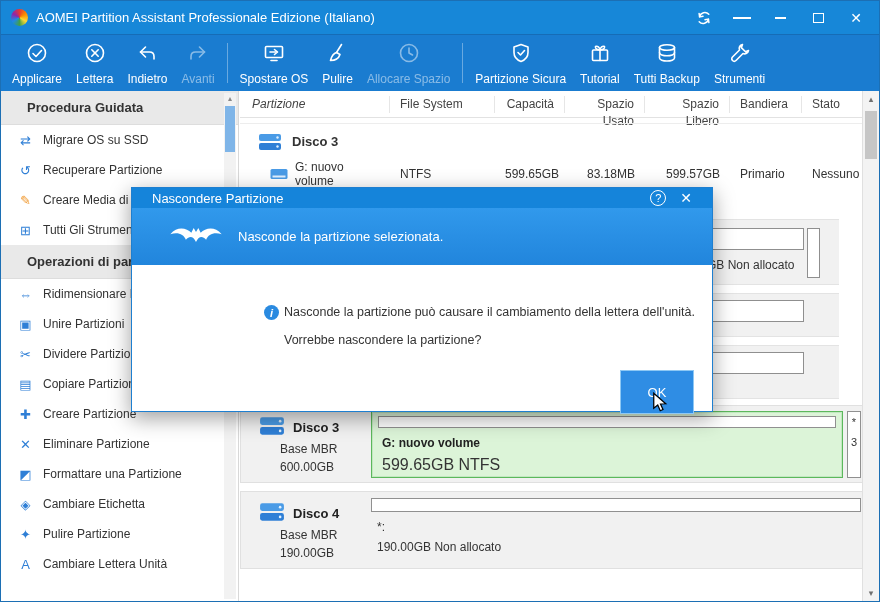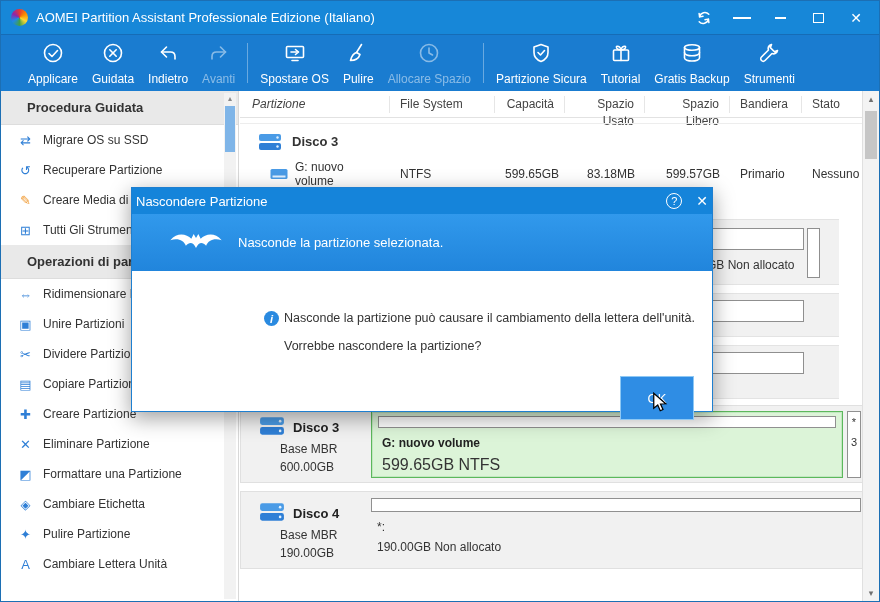--- a/index.html
+++ b/index.html
@@ -11,21 +11,21 @@
   .logo { width:17px; height:17px; border-radius:50%; margin:0 8px 0 10px; background:conic-gradient(#e53935,#fb8c00,#fdd835,#43a047,#1e88e5,#8e24aa,#e53935); }
   .win-title { font-size:13px; }
   .tb-right { margin-left:auto; display:flex; align-items:center; gap:20px; padding-right:14px; }
   .tb-ctl { width:18px; height:18px; display:flex; align-items:center; justify-content:center; cursor:default; }
   .burger div { width:14px; height:2px; background:#fff; margin:2px 0; }
   .min-glyph { width:11px; height:2px; background:#fff; }
   .max-glyph { width:11px; height:10px; border:1.5px solid #fff; }
   .close-glyph { font-size:14px; color:#fff; line-height:1; }
 
   
-  .toolbar { position:absolute; top:33px; left:0; right:0; height:57px; background:#1a7cd0; border-top:1px solid rgba(0,0,0,.12); display:flex; align-items:center; padding-left:20px; }
+  .toolbar { position:absolute; top:33px; left:0; right:0; height:57px; background:#1a7cd0; border-top:1px solid rgba(0,0,0,.12); display:flex; align-items:center; padding-left:4px; }
   .tb-btn { flex:0 0 auto; padding:0 7px; height:52px; display:flex; flex-direction:column; align-items:center; justify-content:center; color:#fff; cursor:default; }
   .tb-btn svg { width:24px; height:24px; stroke:#fff; fill:none; stroke-width:1.6; stroke-linecap:round; stroke-linejoin:round; }
   .tb-btn .lbl { font-size:12px; margin-top:3px; white-space:nowrap; }
   .tb-btn.disabled { opacity:.48; }
   .tb-sep { width:1px; height:40px; background:rgba(255,255,255,.35); margin:0 5px; }
 
   
   .sidebar { position:absolute; top:90px; left:0; width:238px; bottom:0; background:#fff; border-right:1px solid #d8d8d8; }
   .side-head { height:34px; background:#e9e9e9; display:flex; align-items:center; padding-left:26px; font-size:13px; font-weight:bold; color:#333; border-bottom:1px solid #ddd; }
   .side-item { height:30px; display:flex; align-items:center; padding-left:17px; gap:10px; font-size:12px; color:#333; cursor:default; }
@@ -70,21 +70,21 @@
   .ua-detail { position:absolute; left:136px; top:48px; font-size:12px; color:#333; }
 
   
   .vscroll { position:absolute; top:90px; right:0; width:17px; bottom:0; background:#f3f3f3; border-left:1px solid #e0e0e0; z-index:2; }
   .vscroll .arr { height:16px; text-align:center; font-size:9px; color:#707070; line-height:16px; }
   .vscroll .arr.down { position:absolute; bottom:0; left:0; right:0; }
   .v-thumb { position:absolute; top:20px; left:2px; width:12px; height:48px; background:#c6c6c6; }
 
   
   .dialog { position:absolute; left:130px; top:186px; width:582px; height:225px; background:#fff; border:1px solid #1e7fd0; box-shadow:0 6px 20px rgba(0,0,0,.38); z-index:10; }
-  .dlg-title { height:26px; background:#1584da; display:flex; align-items:center; color:#fff; font-size:13px; padding:0 4px; }
+  .dlg-title { height:20px; background:#1584da; display:flex; align-items:center; color:#fff; font-size:13px; padding:0 20px; }
   .dlg-title .t { flex:1; }
   .dlg-help { width:16px; height:16px; border:1px solid #fff; border-radius:50%; font-size:11px; display:flex; align-items:center; justify-content:center; margin-right:14px; }
   .dlg-close { font-size:14px; line-height:1; }
   .dlg-banner { height:57px; background:linear-gradient(180deg,#3199ec,#2185dc); display:flex; align-items:center; color:#fff; font-size:13px; }
   .bat { margin:0 14px 0 36px; }
   .dlg-body { position:relative; height:140px; }
   .info-ic { position:absolute; left:132px; top:40px; width:15px; height:15px; border-radius:50%; background:#2a8ae0; color:#fff; font-size:11px; font-style:italic; font-weight:bold; display:flex; align-items:center; justify-content:center; }
   .info-text { position:absolute; left:152px; top:40px; font-size:12.5px; color:#333; }
   .question-text { position:absolute; left:152px; top:68px; font-size:12.5px; color:#333; }
   .ok-btn { position:absolute; left:488px; top:105px; width:74px; height:44px; background:#2f8de4; border:1px solid #8ec8f4; color:#fff; font-size:13px; display:flex; align-items:center; justify-content:center; cursor:default; }
@@ -134,21 +134,21 @@
             <polyline points="8,12.5 11,15.5 16.5,9.5"></polyline>
           </svg></span>
       <span class="lbl">Applicare</span>
     </div>
     <div class="tb-btn">
       <span><svg viewBox="0 0 24 24" width="24" height="24" stroke="#fff" fill="none" stroke-width="1.6" stroke-linecap="round">
             <circle cx="12" cy="12" r="8.5"></circle>
             <line x1="8.8" y1="8.8" x2="15.2" y2="15.2"></line>
             <line x1="15.2" y1="8.8" x2="8.8" y2="15.2"></line>
           </svg></span>
-      <span class="lbl">Guidata</span>
+      <span class="lbl">Lettera</span>
     </div>
     <div class="tb-btn">
       <span><svg viewBox="0 0 24 24" width="24" height="24" stroke="#fff" fill="none" stroke-width="1.8" stroke-linecap="round" stroke-linejoin="round">
             <polyline points="10.5,6 5.5,11 10.5,16"></polyline>
             <path d="M5.5,11 H14.5 C17.5,11 19,13 19,15.5 V18"></path>
           </svg></span>
       <span class="lbl">Indietro</span>
     </div>
     <div class="tb-btn disabled">
       <span><svg viewBox="0 0 24 24" width="24" height="24" stroke="#fff" fill="none" stroke-width="1.8" stroke-linecap="round" stroke-linejoin="round">
@@ -196,21 +196,21 @@
             <path d="M12,9 C9,9 7,7.5 7.5,5.5 C9.5,4.5 11.5,6.5 12,9 C12.5,6.5 14.5,4.5 16.5,5.5 C17,7.5 15,9 12,9"></path>
           </svg></span>
       <span class="lbl">Tutorial</span>
     </div>
     <div class="tb-btn">
       <span><svg viewBox="0 0 24 24" width="24" height="24" stroke="#fff" fill="none" stroke-width="1.5" stroke-linecap="round">
             <ellipse cx="12" cy="6.5" rx="7.5" ry="2.8"></ellipse>
             <path d="M4.5,6.5 V17 C4.5,18.7 8,20 12,20 C16,20 19.5,18.7 19.5,17 V6.5"></path>
             <path d="M4.5,11.8 C4.5,13.5 8,14.8 12,14.8 C16,14.8 19.5,13.5 19.5,11.8"></path>
           </svg></span>
-      <span class="lbl">Gratis Backup</span>
+      <span class="lbl">Tutti Backup</span>
     </div>
     <div class="tb-btn">
       <span><svg viewBox="0 0 24 24" width="24" height="24" stroke="#fff" fill="none" stroke-width="1.6" stroke-linecap="round" stroke-linejoin="round">
             <path d="M14.5,3.5 C12,4 10.5,6.5 11.5,9 L4.5,16 C3.5,17 3.5,18.5 4.5,19.5 C5.5,20.5 7,20.5 8,19.5 L15,12.5 C17.5,13.5 20,12 20.5,9.5 L17.5,10.8 L13.3,6.6 Z"></path>
           </svg></span>
       <span class="lbl">Strumenti</span>
     </div>
   </div>
 
   <div class="sidebar">

